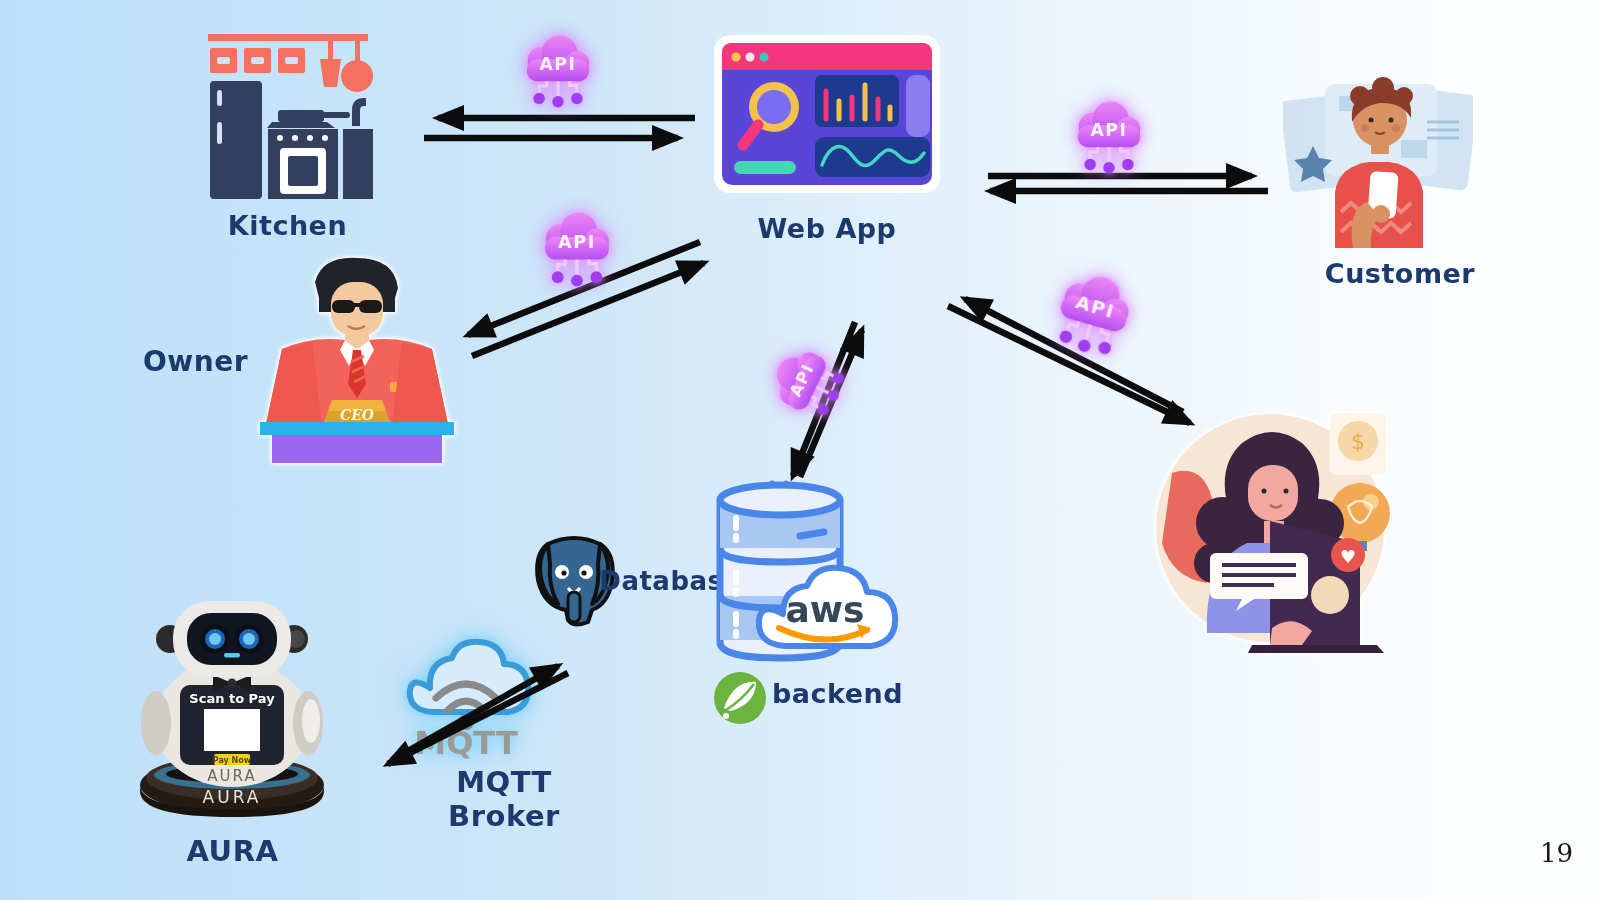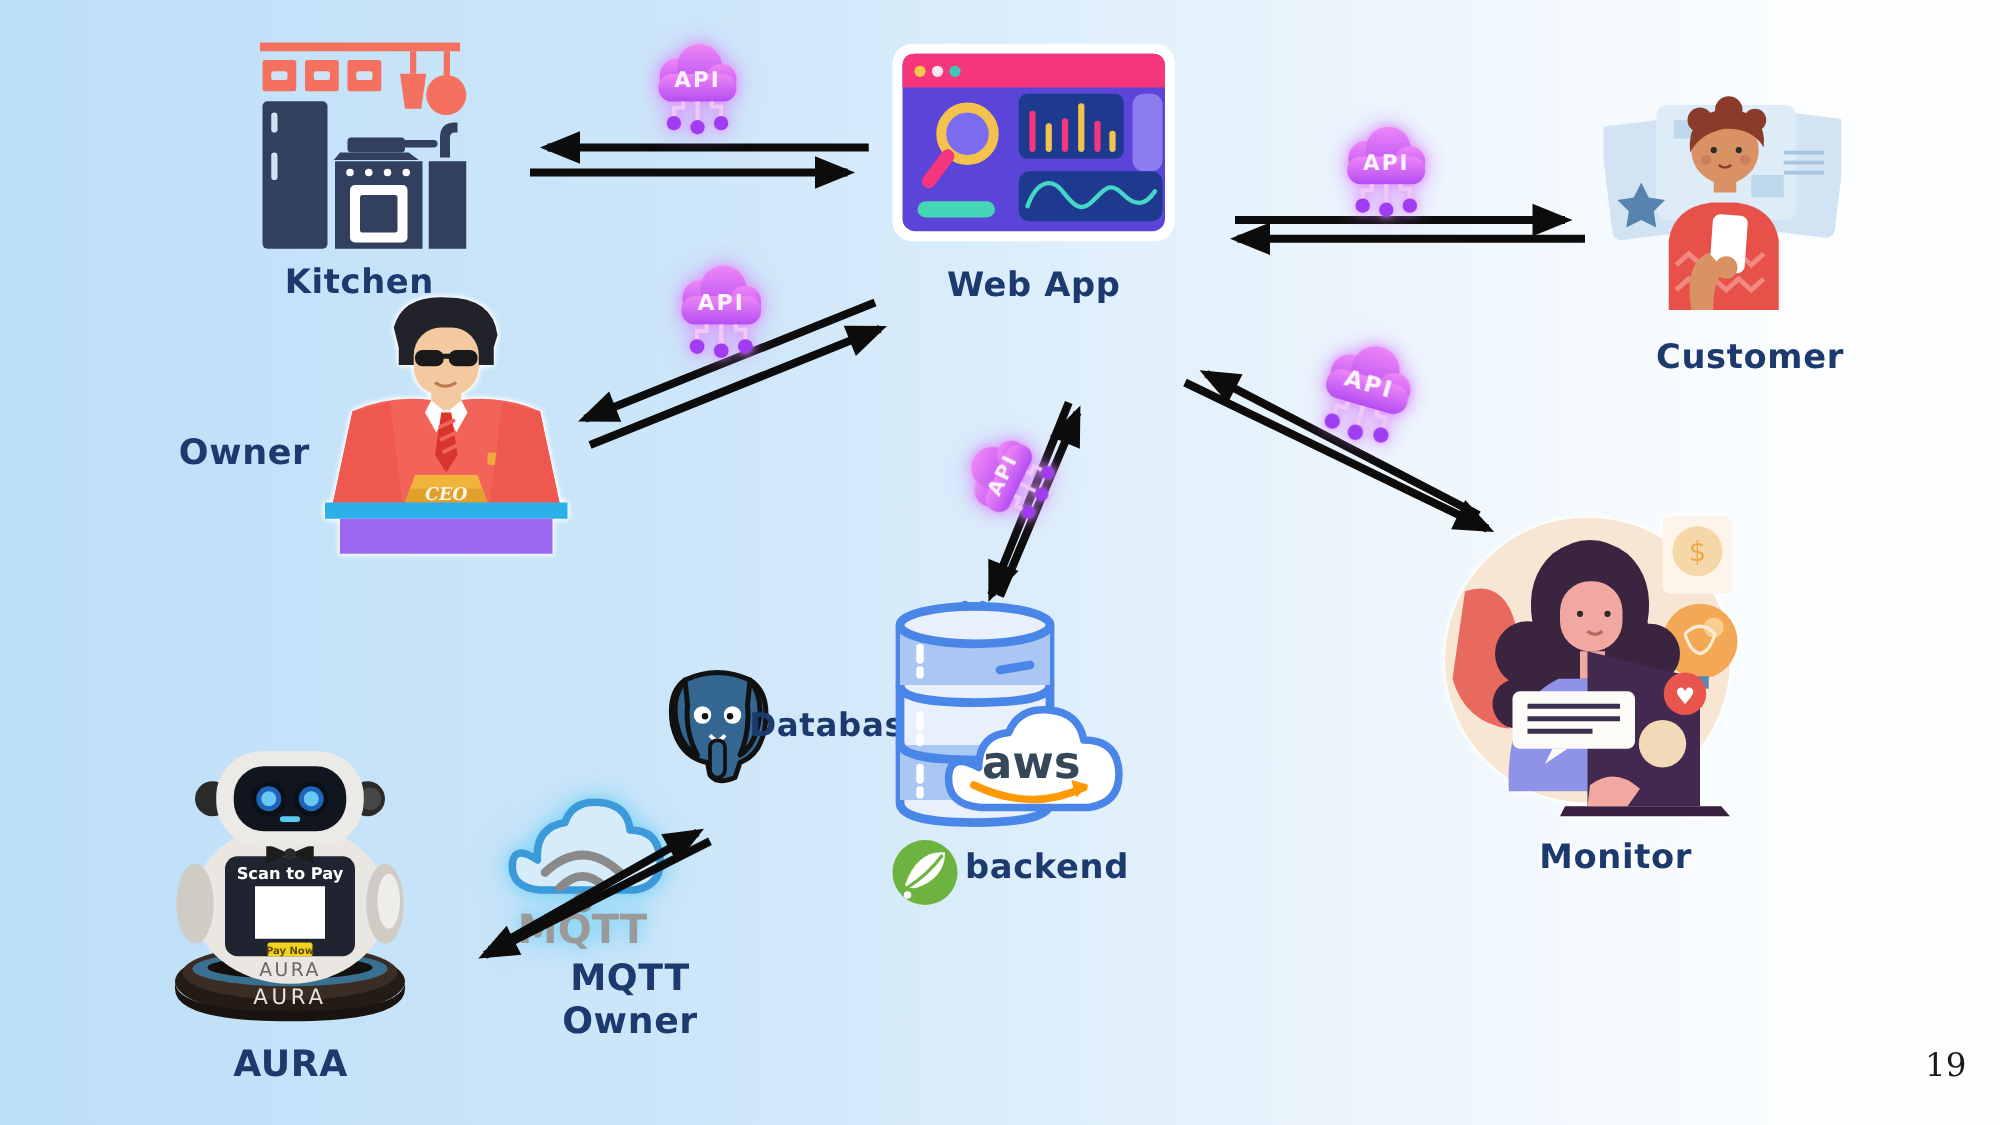--- a/index.html
+++ b/index.html
@@ -182,25 +182,25 @@
         <circle cx="121" cy="26" r="9" fill="#8a3b2a"></circle>
       <circle cx="88" cy="50" r="2.5" fill="#2a2a2a"></circle>
         <circle cx="108" cy="50" r="2.5" fill="#2a2a2a"></circle>
       <path d="M92,62 q5,4 10,0" stroke="#8a3b2a" stroke-width="2" fill="none"></path>
       <circle cx="82" cy="58" r="4" fill="#c26b55" opacity="0.55"></circle>
         <circle cx="113" cy="58" r="4" fill="#c26b55" opacity="0.55"></circle>
       <rect x="86" y="102" width="28" height="46" rx="6" fill="#ffffff" transform="rotate(4 100 125)"></rect>
       <path d="M70,178 Q64,140 84,132 L96,146 Q86,160 88,178 Z" fill="#d99263"></path>
       <circle cx="98" cy="144" r="9" fill="#d99263"></circle>
     </svg>
-    <div class="node-label" style="transform:translateX(22px);margin-top:16px">Customer</div>
+    <div class="node-label" style="transform:translateX(22px);margin-top:4px">Customer</div>
   </div>
 
   <div class="abs node-label" style="left:138px;top:345px;width:115px;font-size:28px;z-index:3">Owner</div>
-  <div class="abs sticker" style="left:252px;top:234px;z-index:3">
+  <div class="abs sticker" style="left:252px;top:254px;z-index:3">
     <svg width="210" height="212" viewBox="0 0 210 212">
       <path d="M67,30 Q70,6 105,6 Q140,6 143,32 L143,58 L67,58 Z" fill="#22222a"></path>
       <rect x="79" y="28" width="52" height="54" rx="22" fill="#f5c9a0"></rect>
       <path d="M63,28 Q70,2 105,4 Q142,4 146,34 L143,44 Q135,24 105,24 Q76,24 67,44 Z" fill="#22222a"></path>
       <g fill="#1a1a1a">
         <rect x="80" y="46" width="23" height="13" rx="6"></rect>
           <rect x="107" y="46" width="23" height="13" rx="6"></rect>
           <rect x="100" y="49" width="12" height="4"></rect>
       </g>
       <path d="M96,72 q8,6 17,0" stroke="#b97a4e" stroke-width="2.5" fill="none"></path>
@@ -310,21 +310,20 @@
       <text x="196" y="160" text-anchor="middle" font-size="18" fill="#ffffff">♥</text>
       <rect x="58" y="150" width="98" height="46" rx="6" fill="#fdfbf8"></rect>
       <path d="M90,196 l-6,12 18,-12 Z" fill="#fdfbf8"></path>
       <g stroke="#3b3050" stroke-width="4">
           <line x1="70" y1="162" x2="144" y2="162"></line>
           <line x1="70" y1="172" x2="144" y2="172"></line>
           <line x1="70" y1="182" x2="122" y2="182"></line>
         </g>
       <path d="M120,225 Q140,210 160,228 L150,242 L118,242 Z" fill="#f0a8a0"></path>
     </svg>
-    <div class="node-label" style="width:245px;transform:translateX(18px);margin-top:8px">Monitor</div>
   </div>
 
   <div class="abs" style="left:125px;top:585px;width:215px;z-index:4">
     <svg width="215" height="235" viewBox="0 0 215 235">
       <ellipse cx="107" cy="200" rx="92" ry="28" fill="#241b15"></ellipse>
       <ellipse cx="107" cy="193" rx="86" ry="22" fill="#3a2d24"></ellipse>
       <ellipse cx="107" cy="190" rx="78" ry="14" fill="#3ba8e8" opacity="0.55"></ellipse>
       <ellipse cx="107" cy="189" rx="66" ry="9" fill="#13100d"></ellipse>
       <path d="M15,200 q0,24 92,24 q92,0 92,-24 v6 q0,26 -92,26 q-92,0 -92,-26 Z" fill="#1a1411"></path>
       <text x="107" y="218" text-anchor="middle" font-size="17" fill="#e8e4de" font-family="DejaVu Sans, sans-serif" letter-spacing="3">AURA</text>
@@ -361,17 +360,17 @@
     <svg width="140" height="128" viewBox="0 0 140 128">
       <path d="M34,52 Q32,26 56,22 Q62,4 84,6 Q106,8 108,28 Q130,28 132,50 Q134,72 112,76 L36,76 Q12,74 14,54 Q16,40 34,52 Z" fill="#d6ecfa" stroke="#3b9ad9" stroke-width="6" stroke-linejoin="round"></path>
       <g stroke="#8a8a8a" stroke-width="7" fill="none" stroke-linecap="round">
         <path d="M40,62 Q70,34 100,62"></path>
         <path d="M52,74 Q70,56 88,74"></path>
       </g>
       <circle cx="70" cy="86" r="8" fill="#8a8a8a"></circle>
       <text x="70" y="118" text-anchor="middle" font-size="32" font-weight="bold" fill="#9a9a9a" font-family="DejaVu Sans, sans-serif">MQTT</text>
     </svg>
   </div>
-  <div class="abs node-label" style="left:398px;top:765px;width:212px;font-size:29px;z-index:3">MQTT Owner</div>
+  <div class="abs node-label" style="left:398px;top:765px;width:212px;font-size:29px;z-index:3">MQTT Broker</div>
 
   <div class="abs page-num" style="left:1540px;top:838px;z-index:3">19</div>
 
 </div>
 
 </body></html>

